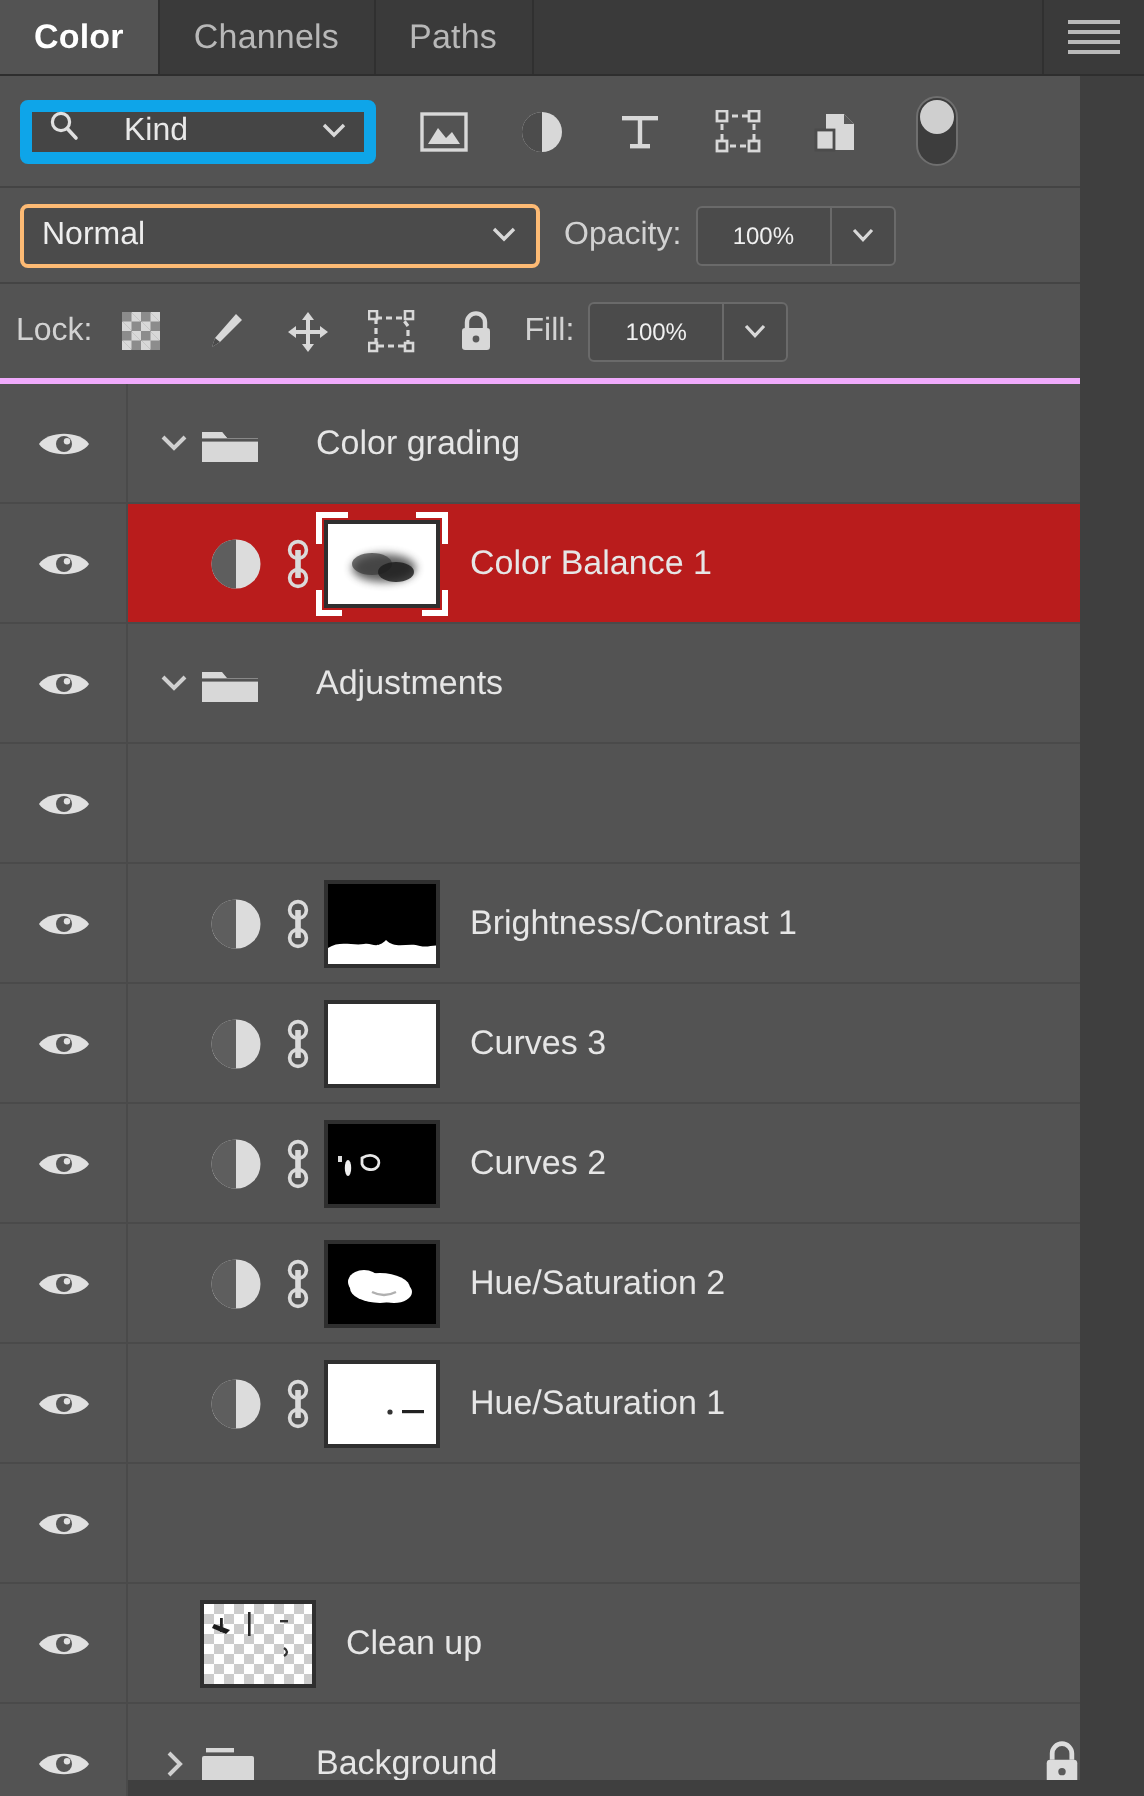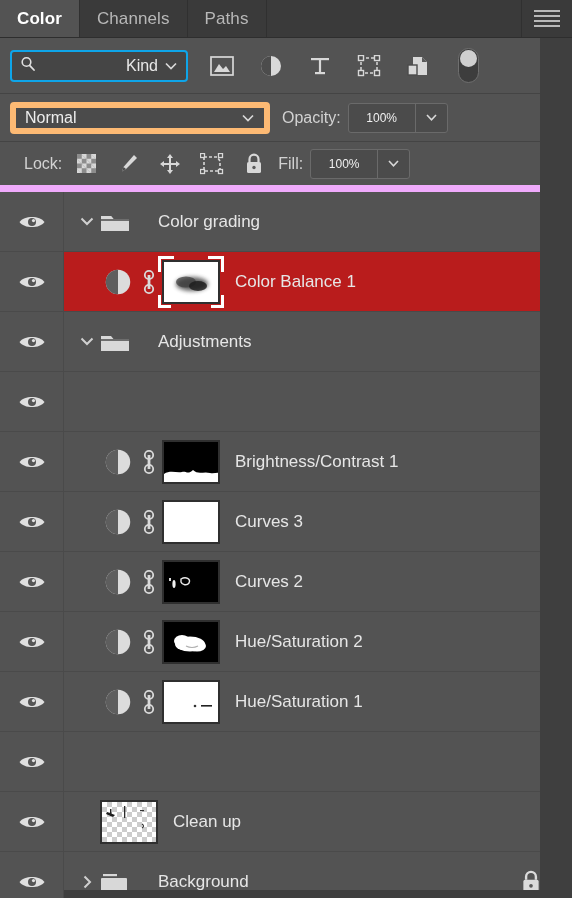--- a/index.html
+++ b/index.html
@@ -69,29 +69,28 @@
     background: #535353;
     display: flex;
     align-items: center;
     padding: 0 10px;
     border-bottom: 1px solid #444;
   }
   .kind-select {
     width: 178px;
     height: 32px;
     background: #454545;
-    border: 2px solid #0ea5e9;
+    border: 6px solid #0ea5e9;
     border-radius: 4px;
     display: flex;
     align-items: center;
     padding: 0 8px;
     color: #e8e8e8;
     font-size: 16px;
-    gap: 6px;
-    text-align: right;
+    gap: 22px;
   }
   .kind-label { flex: 1; }
   .filter-icons {
     display: flex;
     align-items: center;
     gap: 23px;
     margin-left: 21px;
   }
   .ficon { width: 26px; height: 26px; display: flex; align-items: center; justify-content: center; }
 
@@ -121,21 +120,21 @@
     background: #535353;
     display: flex;
     align-items: center;
     padding: 0 10px;
     border-bottom: 1px solid #444;
   }
   .blend-select {
     width: 260px;
     height: 32px;
     background: #4b4b4b;
-    border: 6px solid #fdba74;
+    border: 2px solid #fdba74;
     border-radius: 4px;
     display: flex;
     align-items: center;
     padding: 0 9px;
     color: #ededed;
     font-size: 16px;
   }
   .blend-select span:first-child { flex: 1; }
   .field-label {
     color: #d2d2d2;
@@ -169,22 +168,22 @@
     border-left: 1px solid #6a6a6a;
   }
 
   
   .lockrow {
     height: 50px;
     min-height: 50px;
     background: #535353;
     display: flex;
     align-items: center;
-    padding: 0 24px;
-    border-bottom: 7px solid #f0abfc;
+    padding: 0 8px;
+    border-bottom: 3px solid #f0abfc;
   }
   .lock-label { color: #d2d2d2; font-size: 16px; margin-right: 12px; }
   .lock-icons { display: flex; align-items: center; gap: 18px; }
   .licon { width: 24px; height: 24px; display: flex; align-items: center; justify-content: center; }
 
   .checker {
     width: 19px; height: 19px;
     background-color: #8c8c8c;
     background-image:
       linear-gradient(45deg, #d8d8d8 25%, transparent 25%, transparent 75%, #d8d8d8 75%),

